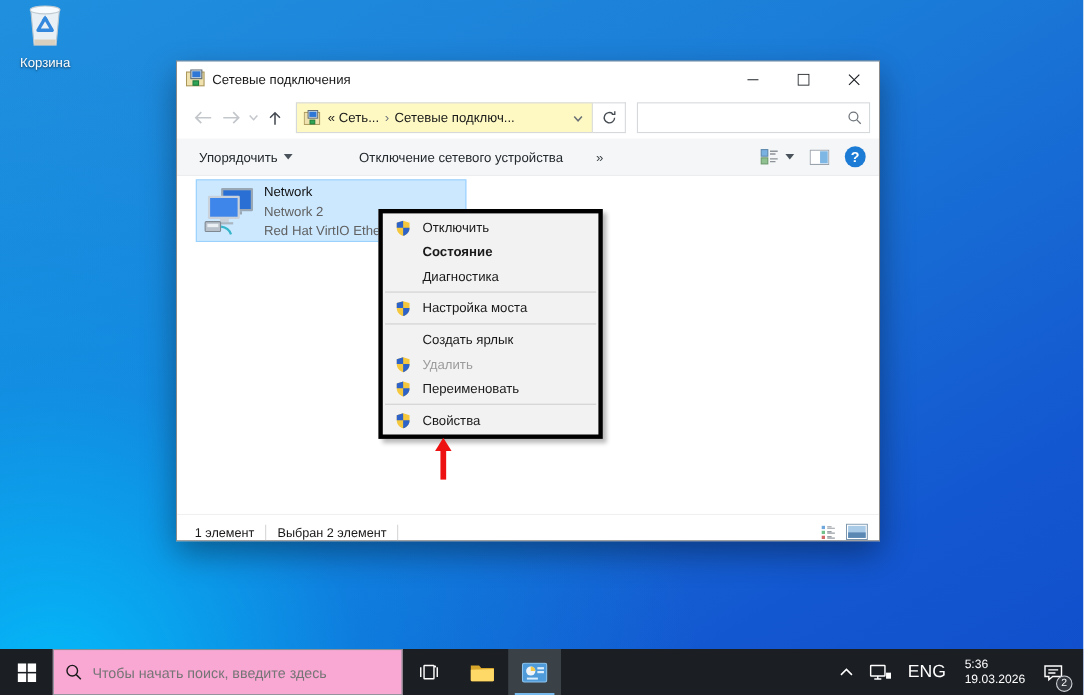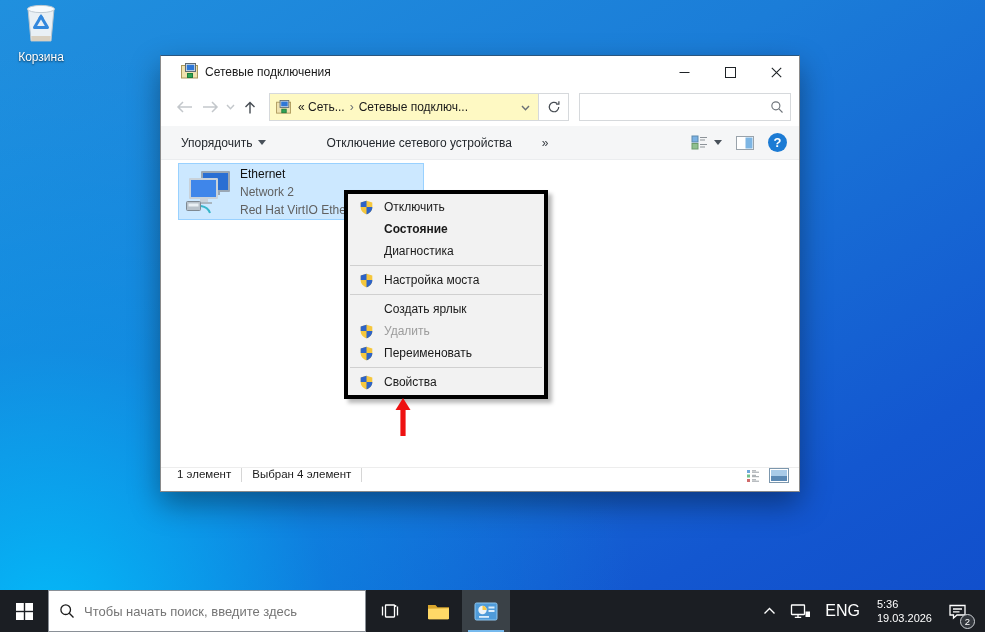--- a/index.html
+++ b/index.html
@@ -14,21 +14,21 @@
 
   .desk-icon{position:absolute;left:8px;top:0;width:66px;text-align:center;cursor:default}
   .desk-icon .glyph{display:block;margin:0 auto 3px}
   .desk-icon .lbl{color:#fff;font-size:12px;text-shadow:0 1px 2px rgba(0,0,0,.65)}
 
   
   .window{position:absolute;left:160px;top:55px;width:640px;height:437px;background:#fff;
     border:1px solid #8a8a8a;border-top:1px solid #2a567f;
     box-shadow:0 12px 28px rgba(0,0,0,.38);display:flex;flex-direction:column}
 
-  .titlebar{height:32px;display:flex;align-items:center;padding-left:20px;background:#fff;flex:0 0 auto}
+  .titlebar{height:32px;display:flex;align-items:center;padding-left:8px;background:#fff;flex:0 0 auto}
   .titlebar .ttl{margin-left:6px;font-size:12px}
   .caption{margin-left:auto;display:flex;height:100%}
   .cap-btn{width:46px;height:100%;display:flex;align-items:center;justify-content:center}
 
   .navbar{height:38px;display:flex;align-items:center;padding:0 8px 0 10px;background:#fff;flex:0 0 auto}
   .nav-btn{width:26px;height:26px;display:flex;align-items:center;justify-content:center}
   .nav-chev{width:14px}
   .addressbar{flex:1;height:28px;border:1px solid #d6d9dc;display:flex;align-items:center;padding:0 4px 0 6px;margin-left:6px;background:#fef9c3;min-width:0}
   .addressbar .crumb{white-space:nowrap;margin-right:5px}
   .addressbar .chev{margin-left:auto;padding:0 4px}
@@ -53,28 +53,28 @@
   .menu-item{height:22px;display:flex;align-items:center;padding-left:6px}
   .menu-ic{width:24px;height:16px;display:flex;align-items:center;justify-content:center;flex:0 0 auto}
   .menu-lbl{margin-left:6px;color:#1a1a1a}
   .menu-item.bold .menu-lbl{font-weight:bold}
   .menu-item.disabled .menu-lbl{color:#9c9c9c}
   .menu-sep{border-top:1px solid #d0d0d0;margin:3px 2px}
 
   
   .red-arrow{position:absolute;left:228px;top:238px;width:28px;height:40px;z-index:6}
 
-  .statusbar{height:24px;display:flex;align-items:flex-start;padding:0 10px 0 16px;background:#fff;border-top:1px solid #ededed;flex:0 0 auto;font-size:11.5px}
+  .statusbar{height:24px;display:flex;align-items:flex-end;padding:0 10px 0 16px;background:#fff;border-top:1px solid #ededed;flex:0 0 auto;font-size:11.5px}
   .st-sep{width:1px;height:14px;background:#d6d6d6;margin:0 10px}
   .st-right{margin-left:auto;display:flex;align-items:center;gap:8px}
 
   
   .taskbar{position:absolute;left:0;bottom:0;width:985px;height:42px;background:#1b1e23;display:flex;align-items:stretch;z-index:20}
   .tb-btn{width:48px;display:flex;align-items:center;justify-content:center}
-  .tb-search{width:318px;background:#ffffff;border:1px solid #8a9097;display:flex;align-items:center;padding:0 10px;margin:0}
+  .tb-search{width:318px;background:#f9a8d4;border:1px solid #8a9097;display:flex;align-items:center;padding:0 10px;margin:0}
   .tb-search input{flex:1;border:none;outline:none;background:transparent;font-size:13px;color:#4b4b4b;margin-left:9px;min-width:0}
   .tb-app{position:relative;width:48px;display:flex;align-items:center;justify-content:center}
   .tb-app.active{background:#3a4147}
   .tb-app.active .underline{position:absolute;left:6px;right:6px;bottom:0;height:2px;background:#76b9ed}
   .tray{margin-left:auto;display:flex;align-items:center;padding-right:6px}
   .tray-item{display:flex;align-items:center;justify-content:center;padding:0 7px;height:100%}
   .tray-lang{color:#fff;font-size:16px}
   .tray-clock{color:#fff;font-size:11px;text-align:left;line-height:14px;padding:0 10px}
   .notif{position:relative;padding:0 12px 0 6px}
   .badge{position:absolute;right:4px;bottom:3px;min-width:15px;height:15px;border-radius:50%;background:#33373d;border:1px solid #cfd2d6;color:#fff;font-size:9.5px;display:flex;align-items:center;justify-content:center}
@@ -227,21 +227,21 @@
             <rect x="5" y="8" width="29" height="21" rx="1" fill="#c9d2da"></rect>
             <rect x="7" y="10" width="25" height="17" fill="#3f86ea"></rect>
             <rect x="16" y="29" width="8" height="3" fill="#c9d2da"></rect>
             <rect x="12" y="32" width="16" height="2" fill="#aab6c0"></rect>
             <rect x="2.5" y="31.5" width="14" height="9" rx="1" fill="#b9c2ca" stroke="#7f8992"></rect>
             <rect x="4.5" y="33.5" width="10" height="3" fill="#eaf0f4"></rect>
             <path d="M17 36 q7 1 9 7" stroke="#37b6c9" fill="none" stroke-width="2"></path>
           </svg>
         </span>
         <div class="conn-text">
-          <div class="conn-name">Ethernet</div>
+          <div class="conn-name">Network</div>
           <div class="conn-sub">Network 2</div>
           <div class="conn-sub">Red Hat VirtIO Ethern</div>
         </div>
       </div>
 
       <div class="ctx-menu" id="ctx-menu">
           <div class="menu-item">
             <span class="menu-ic">
               <svg width="15" height="15" viewBox="0 0 16 16">
                 <path d="M8 0.8 L14.2 2.7 V7.4 C14.2 11.5 11.4 14.2 8 15.3 C4.6 14.2 1.8 11.5 1.8 7.4 V2.7 Z" fill="#f5c73d"></path>
@@ -312,21 +312,21 @@
         <svg width="28" height="40" viewBox="0 0 28 40">
           <polygon points="14,0 21.5,12 6.5,12" fill="#ee1111"></polygon>
           <rect x="11.4" y="11" width="5.2" height="27" fill="#ee1111"></rect>
         </svg>
       </div>
     </div>
 
     <div class="statusbar">
       <span>1 элемент</span>
       <span class="st-sep"></span>
-      <span>Выбран 4 элемент</span>
+      <span>Выбран 2 элемент</span>
       <span class="st-sep"></span>
       <div class="st-right">
         <span style="display:flex">
           <svg width="15" height="14" viewBox="0 0 15 14">
             <rect x="1" y="1" width="3" height="3" fill="#6fa8dc"></rect>
               <path d="M6 1.8 h4 M6 3.2 h7" stroke="#9aa0a6"></path>
             <rect x="1" y="5.5" width="3" height="3" fill="#6fc08a"></rect>
               <path d="M6 6.3 h4 M6 7.7 h7" stroke="#9aa0a6"></path>
             <rect x="1" y="10" width="3" height="3" fill="#d06a6a"></rect>
               <path d="M6 10.8 h4 M6 12.2 h7" stroke="#9aa0a6"></path>

